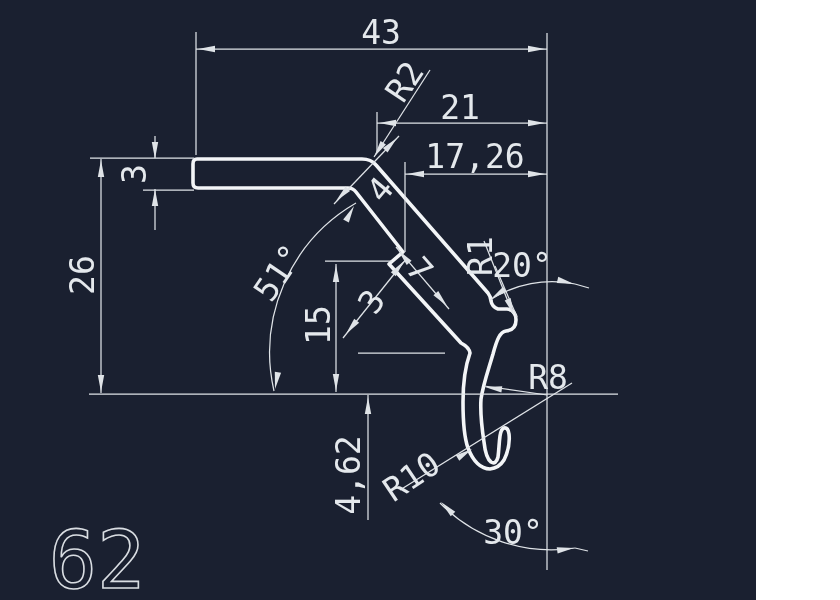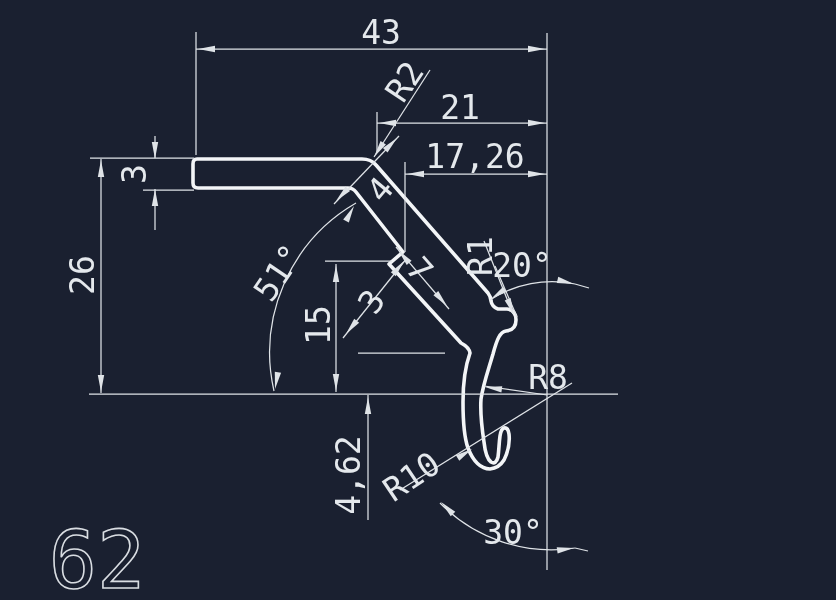--- a/index.html
+++ b/index.html
@@ -1,16 +1,16 @@
 <!DOCTYPE html>
 <html><head>
 <meta charset="utf-8">
 <style>
   html,body{margin:0;padding:0;}
-  .stage{width:836px;height:600px;overflow:hidden;position:relative;}
+  .stage{width:756px;height:600px;overflow:hidden;position:relative;}
   svg{display:block;}
   .dim-text{
     font-family:"DejaVu Sans Mono", monospace;
     font-size:33px;
     fill:#e4e8ec;
   }
   .big-num{
     font-family:"DejaVu Sans Mono", monospace;
     font-size:80px;
     fill:none;

